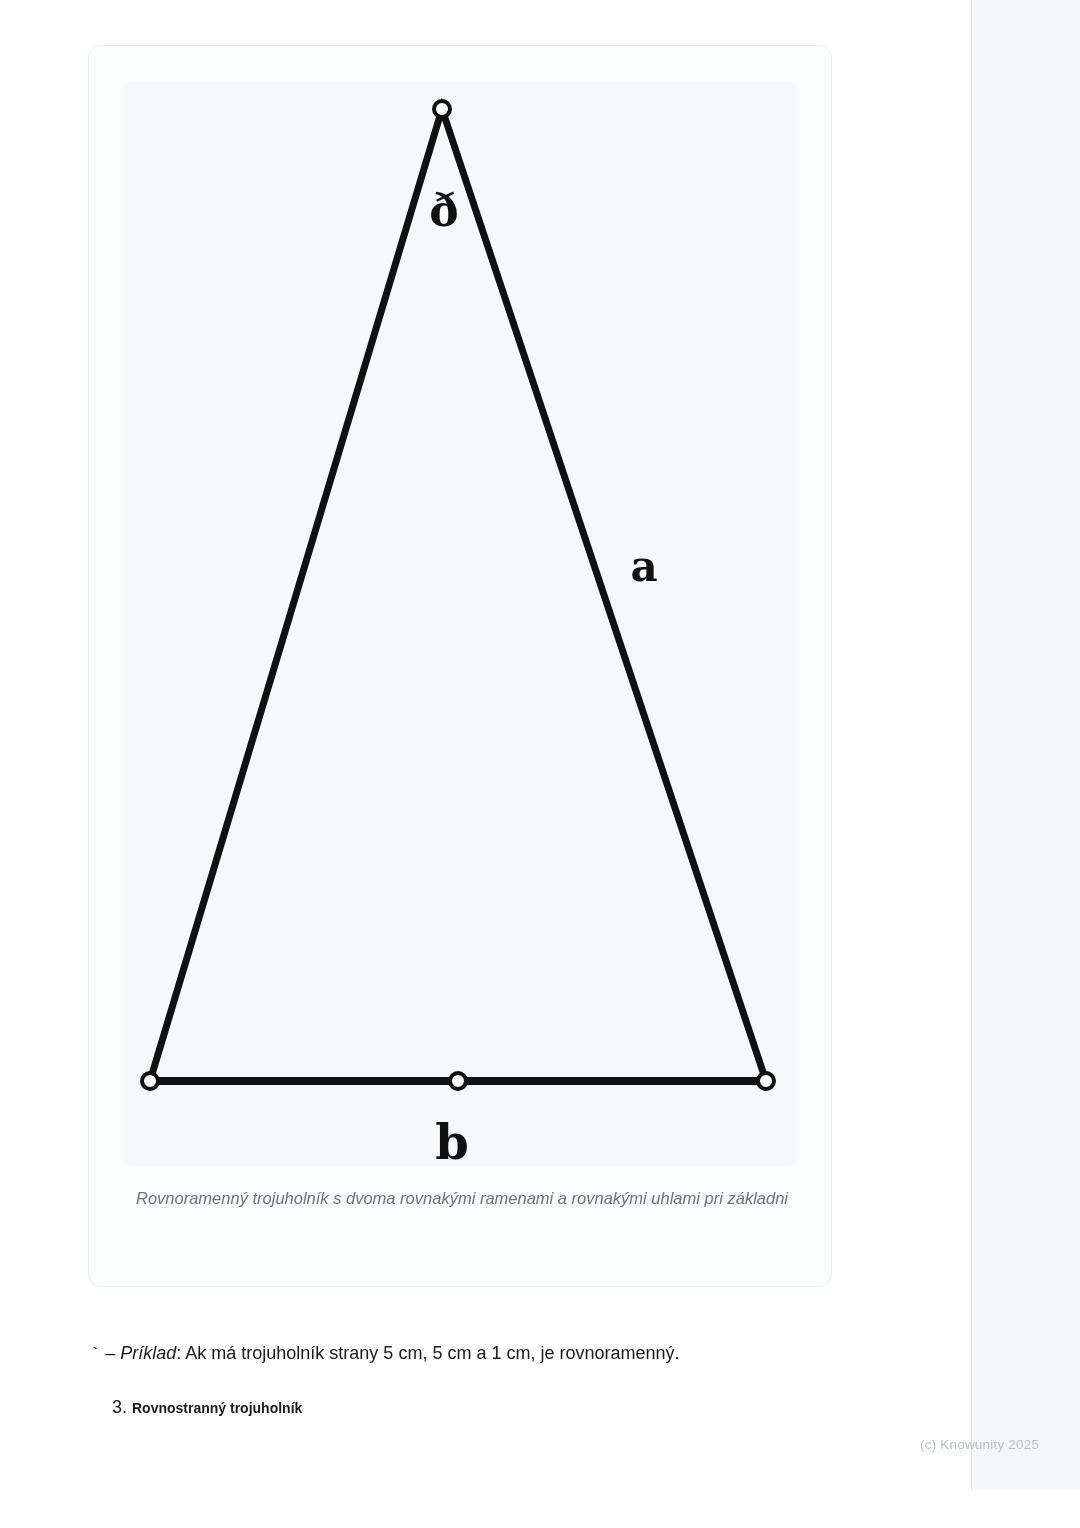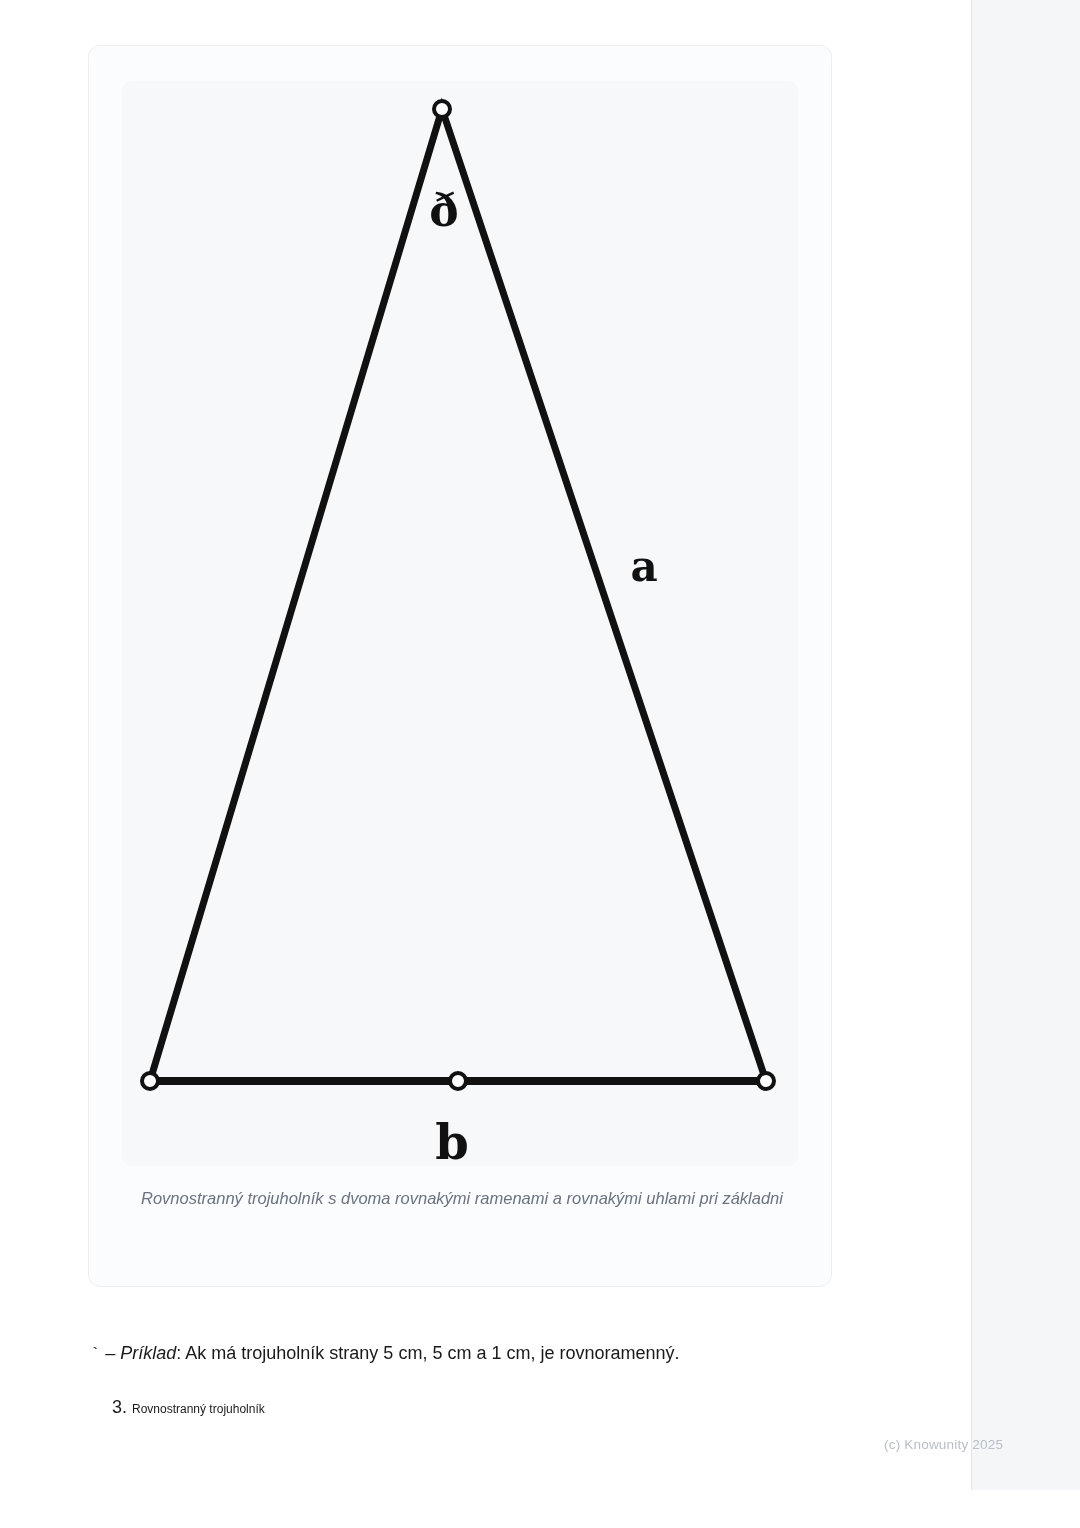--- a/index.html
+++ b/index.html
@@ -100,41 +100,41 @@
     font-size: 18px;
     line-height: 1.6;
   }
   ol.numbered > li {
     margin: 0;
   }
   ol.numbered > li::marker {
     font-weight: 400;
   }
   .li-heading {
-    font-weight: normal;
-    font-size: 12px;
+    font-weight: bold;
+    font-size: 14px;
   }
   ul.bullets {
     margin: 8px 0 0 0;
     padding-left: 34px;
     list-style: disc;
     font-size: 18px;
     line-height: 1.6;
   }
   ul.bullets li {
     margin: 0;
   }
   ul.bullets b {
     font-weight: bold;
   }
 
   
   .watermark {
     position: absolute;
-    left: 884px;
+    left: 920px;
     top: 1437px;
     font-size: 13.5px;
     color: #b9bfc6;
     letter-spacing: 0.2px;
     white-space: nowrap;
   }
 
   
   .glyph-label {
     font-family: "DejaVu Serif", serif;
@@ -160,21 +160,21 @@
       <circle cx="28" cy="1000" r="8" fill="#ffffff" stroke="#111111" stroke-width="4"></circle>
       <circle cx="644" cy="1000" r="8" fill="#ffffff" stroke="#111111" stroke-width="4"></circle>
       <circle cx="336" cy="1000" r="8" fill="#ffffff" stroke="#111111" stroke-width="4"></circle>
 
       <text class="glyph-label" x="322" y="145" font-size="44" text-anchor="middle">ð</text>
       <text class="glyph-label" x="522" y="500" font-size="42" text-anchor="middle">a</text>
       <text class="glyph-label" x="330" y="1078" font-size="48" text-anchor="middle">b</text>
     </svg>
   </div>
 
-  <div class="figure-caption">Rovnostranný trojuholník s dvoma rovnakými ramenami a rovnakými uhlami pri základni</div>
+  <div class="figure-caption">Rovnoramenný trojuholník s dvoma rovnakými ramenami a rovnakými uhlami pri základni</div>
 </div>
 
 <div class="example-line">
   <span class="tick">`</span>
   <span>–</span>
   <em>Príklad</em><span>: Ak má trojuholník strany 5 cm, 5 cm a 1 cm, je rovnoramenný.</span>
 </div>
 
 <div class="list-block">
   <ol class="numbered" start="3">

